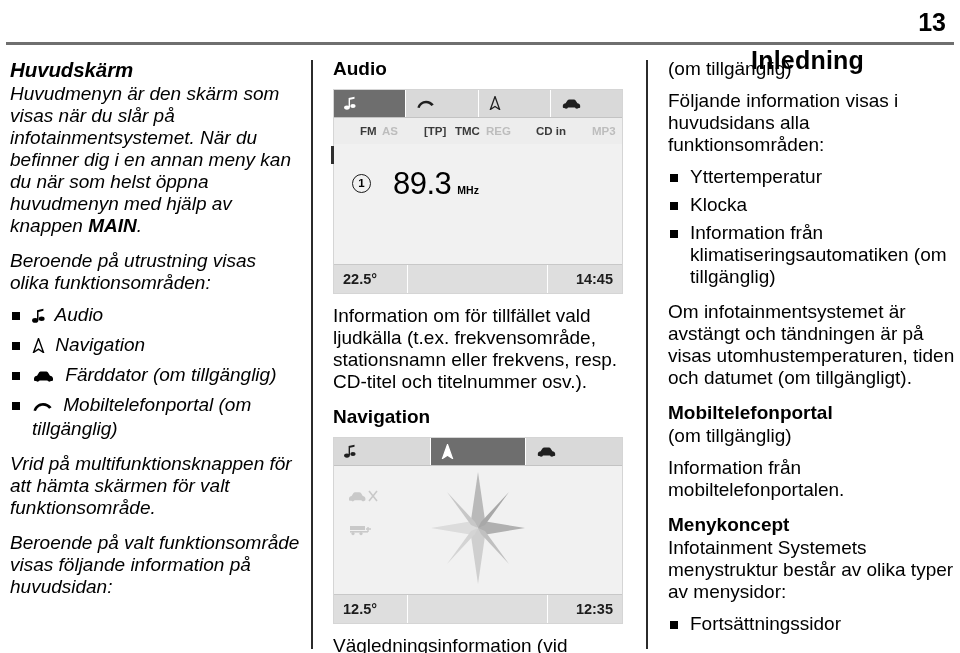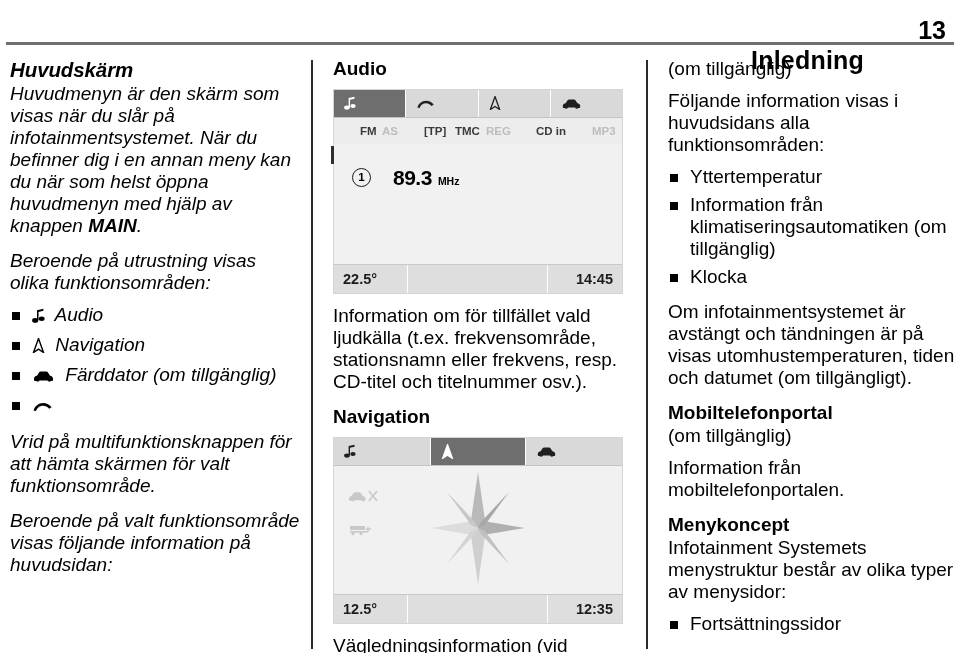--- a/index.html
+++ b/index.html
@@ -29,21 +29,21 @@
     right: 96px;
     top: 4px;
     font-size: 25px;
     font-weight: bold;
     letter-spacing: 0.2px;
     margin-top: 42px;
   }
   .header-pagenum {
     position: absolute;
     right: 14px;
-    top: 16px;
+    top: 8px;
     font-size: 25px;
     font-weight: bold;
   }
   .header-rule {
     position: absolute;
     left: 6px;
     right: 6px;
     top: 42px;
     height: 3px;
     background: #6f6f6f;
@@ -180,22 +180,22 @@
     border: 1.6px solid #1a1a1a;
     border-radius: 50%;
     font-size: 11.5px;
     line-height: 17px;
     text-align: center;
     font-weight: bold;
     margin-right: 22px;
     align-self: center;
   }
   .freq-num {
-    font-size: 21px;
-    font-weight: bold;
+    font-size: 31px;
+    font-weight: normal;
     letter-spacing: -0.5px;
   }
   .freq-unit {
     font-size: 10.5px;
     font-weight: bold;
     margin-left: 6px;
   }
   .edge-marker {
     position: absolute;
     left: -3px;
@@ -297,20 +297,21 @@
         </span>
         <span>Färddator (om tillgänglig)</span>
       </li>
       <li>
         <span class="sq"></span>
         <span class="ic">
           <svg width="21" height="14" viewBox="0 0 21 14">
               <path d="M1.5 11.5c1.2-4.4 5-7.6 9.6-7.6 3.5 0 6.6 1.7 8.5 4.3l-2.5 1.6c-1.4-1.9-3.6-3.1-6-3.1-3.3 0-6.1 2.2-7.1 5.3z" fill="#000"></path>
             </svg>
         </span>
+        <span>Mobiltelefonportal (om tillgänglig)</span>
       </li>
     </ul>
 
     <p class="body">Vrid på multifunktionsknappen för att hämta skärmen för valt funktionsområde.</p>
     <p class="body">Beroende på valt funktionsområde visas följande information på huvudsidan:</p>
   </div>
 
   <div class="col col-mid">
 
     <h3 class="sub-title" style="margin-bottom:9px">Audio</h3>
@@ -450,25 +451,25 @@
     <p class="body" style="margin-bottom:10px">(om tillgänglig)</p>
     <p class="body" style="margin-bottom:10px">Följande information visas i huvudsidans alla funktionsområden:</p>
 
     <ul class="bullets">
       <li>
         <span class="sq"></span>
         <span>Yttertemperatur</span>
       </li>
       <li>
         <span class="sq"></span>
+        <span>Klocka</span>
+      </li>
+      <li>
+        <span class="sq"></span>
         <span>Information från klimatiseringsautomatiken (om tillgänglig)</span>
-      </li>
-      <li>
-        <span class="sq"></span>
-        <span>Klocka</span>
       </li>
     </ul>
 
     <p class="body">Om infotainmentsystemet är avstängt och tändningen är på visas utomhustemperaturen, tiden och datumet (om tillgängligt).</p>
 
     <h3 class="sub-title">Mobiltelefonportal</h3>
     <p class="body" style="margin-bottom:10px">(om tillgänglig)</p>
     <p class="body">Information från mobiltelefonportalen.</p>
 
     <h3 class="sub-title">Menykoncept</h3>

